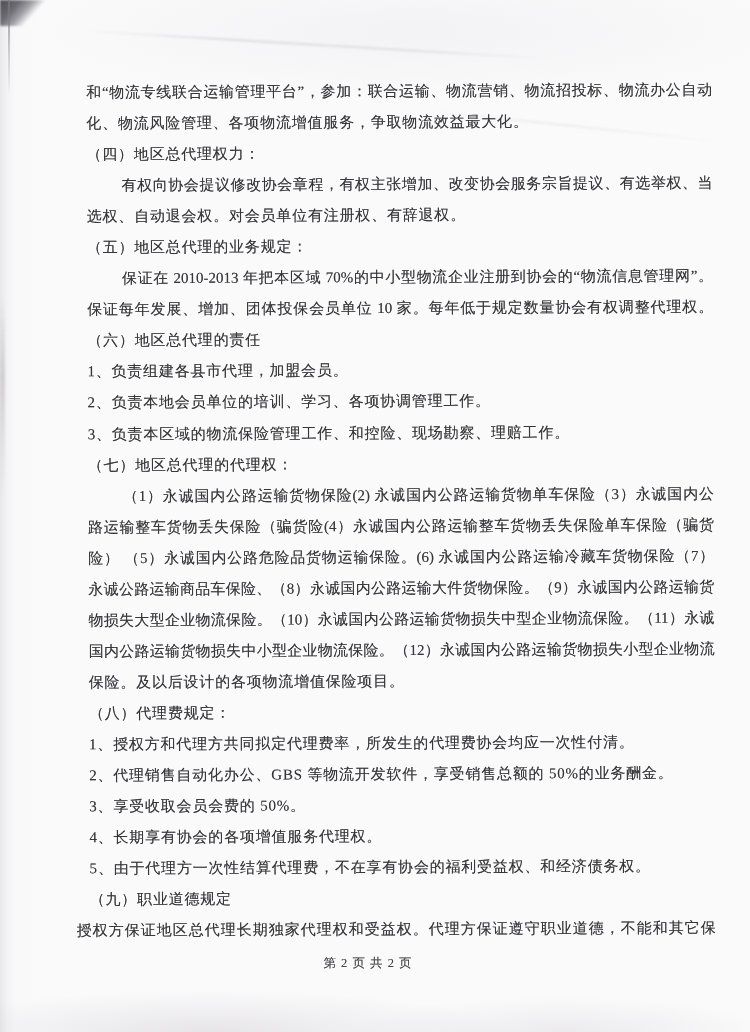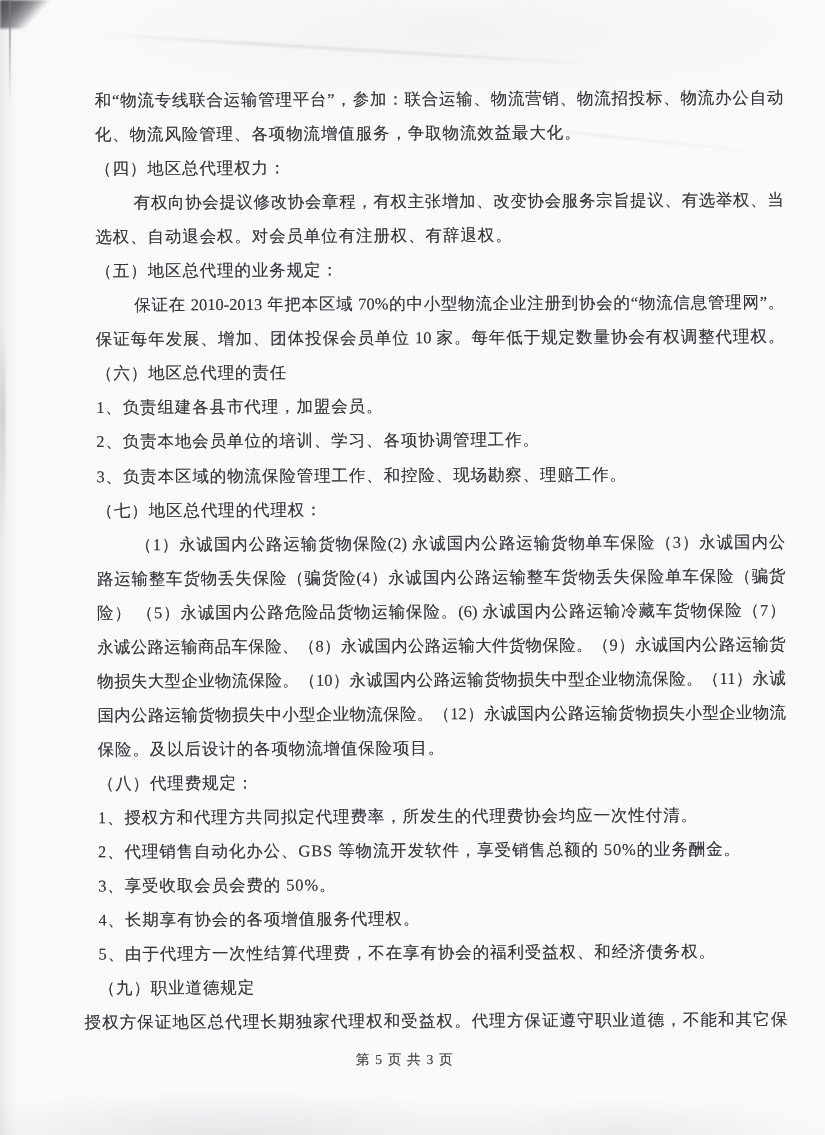--- a/index.html
+++ b/index.html
@@ -106,15 +106,15 @@
       <div class="line normal">1、授权方和代理方共同拟定代理费率，所发生的代理费协会均应一次性付清。</div>
       <div class="line normal">2、代理销售自动化办公、GBS 等物流开发软件，享受销售总额的 50%的业务酬金。</div>
       <div class="line normal">3、享受收取会员会费的 50%。</div>
       <div class="line normal">4、长期享有协会的各项增值服务代理权。</div>
       <div class="line normal">5、由于代理方一次性结算代理费，不在享有协会的福利受益权、和经济债务权。</div>
       <div class="line normal">（九）职业道德规定</div>
       <div class="line flush justify">授权方保证地区总代理长期独家代理权和受益权。代理方保证遵守职业道德，不能和其它保</div>
     </div>
 
   <div class="footer-row">
-    <span>第 5 页 共 3 页</span>
+    <span>第 2 页 共 2 页</span>
   </div>
 </div>
 
 </body></html>

